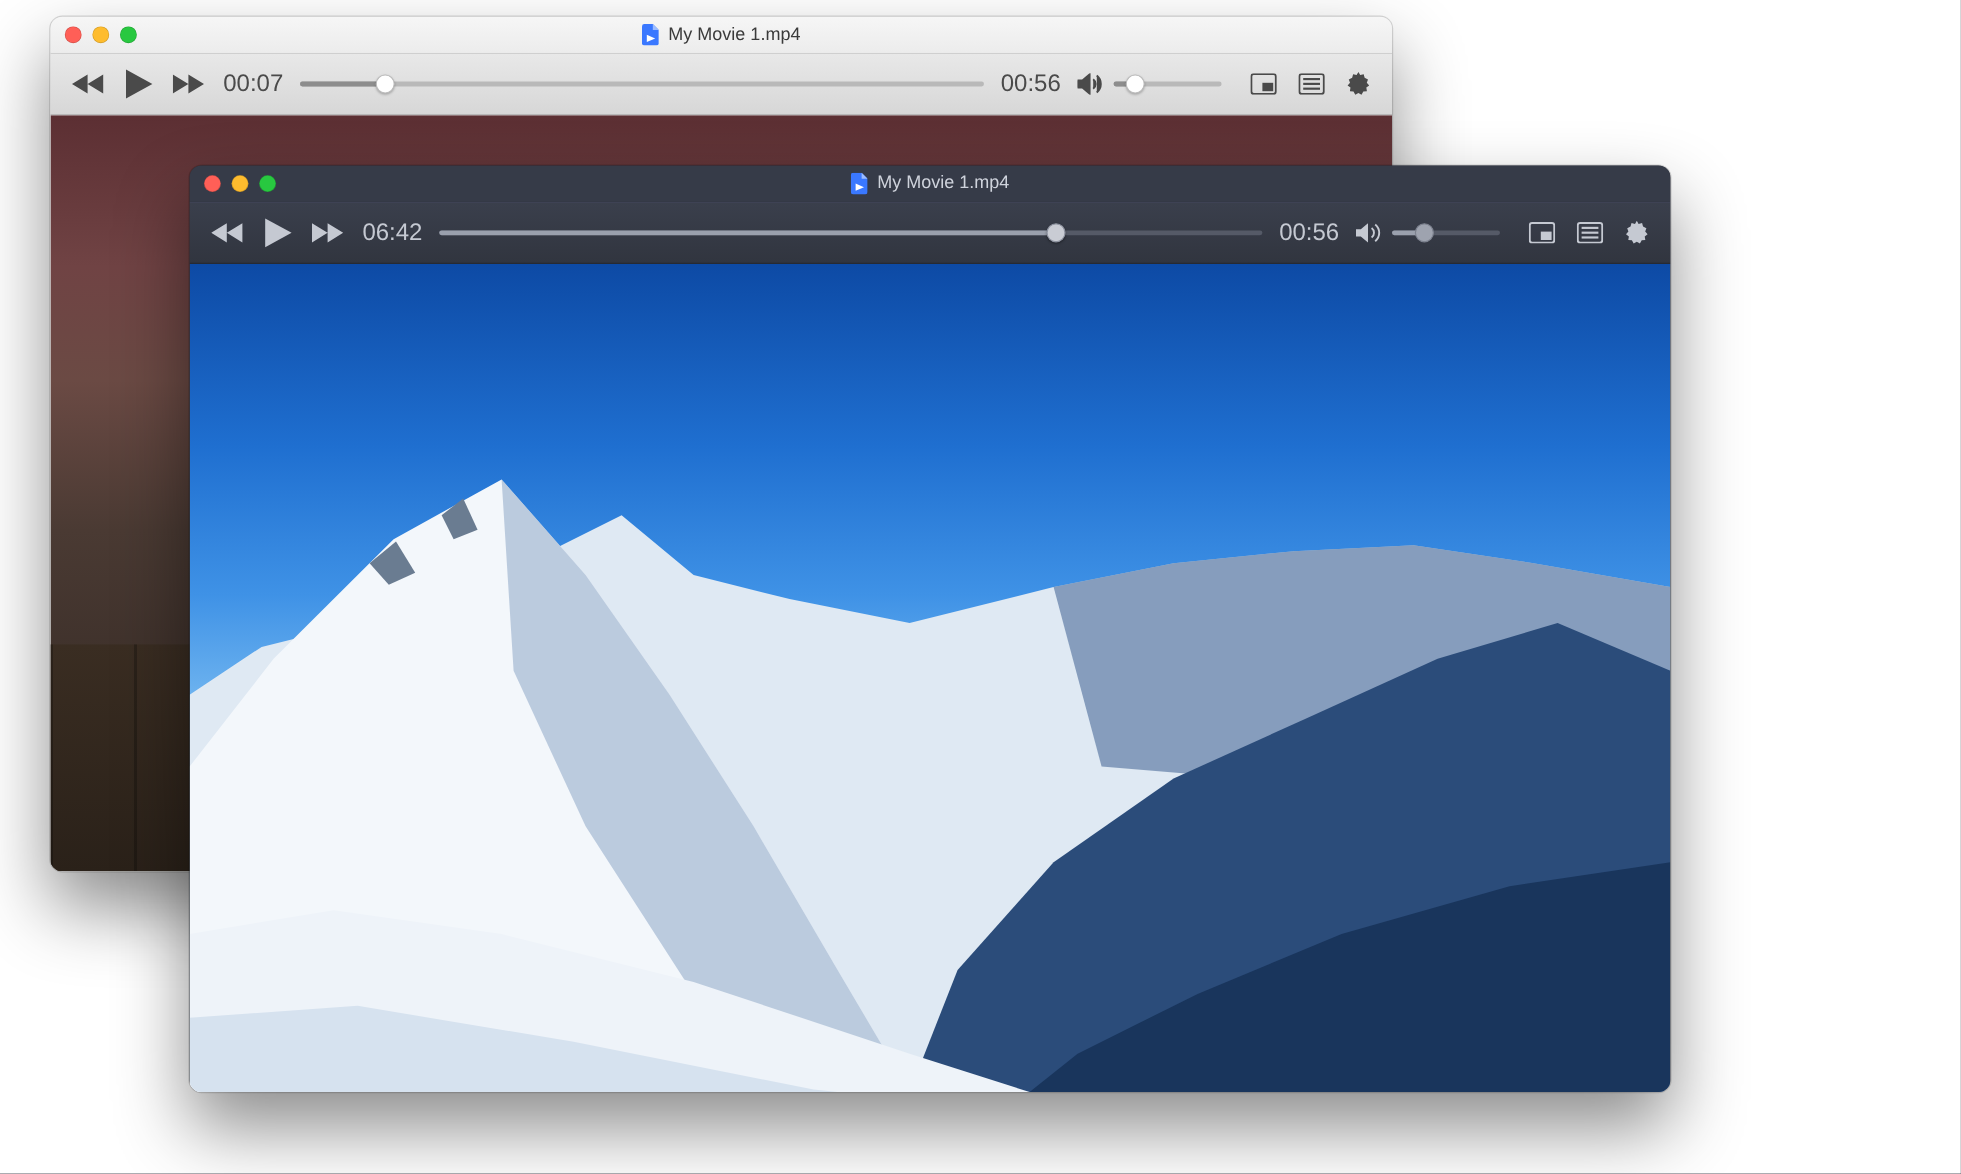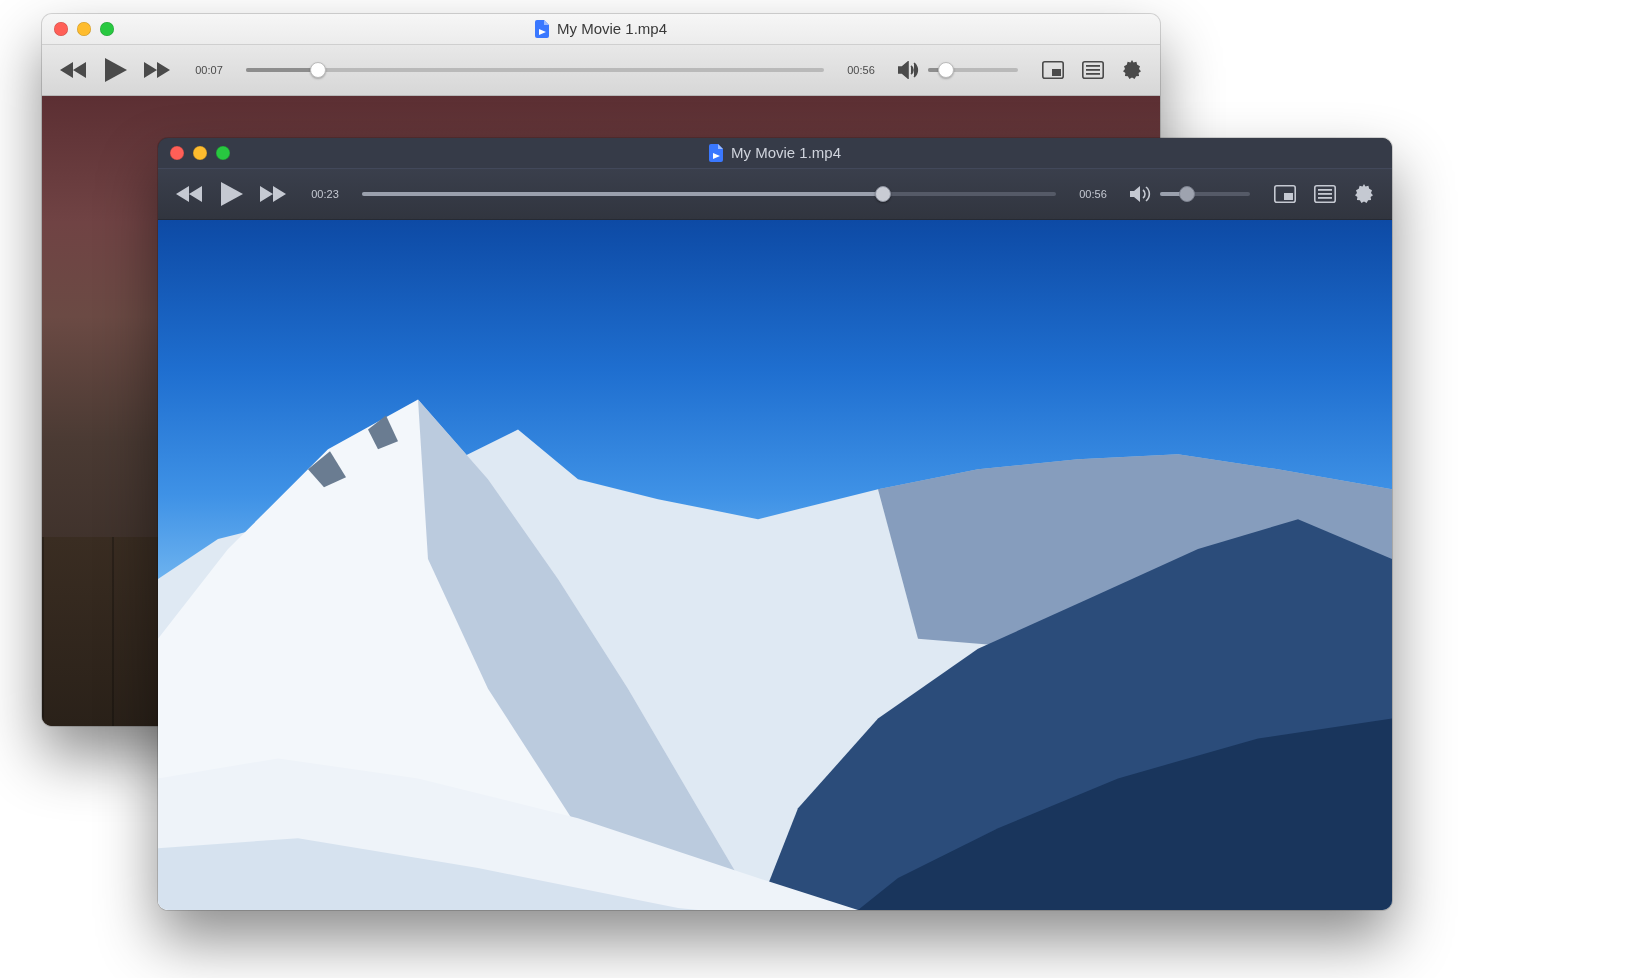--- a/index.html
+++ b/index.html
@@ -74,21 +74,21 @@
   .toolbar {
     height:50px;
     display:flex;
     align-items:center;
     padding:0 18px;
     gap:14px;
   }
   .playgroup { display:flex; align-items:center; gap:16px; }
   .btn-icon { display:flex; align-items:center; justify-content:center; cursor:pointer; }
 
-  .time { font-size:11px; font-variant-numeric:tabular-nums; min-width:46px; text-align:center;}
+  .time { font-size:20px; font-variant-numeric:tabular-nums; min-width:46px; text-align:center;}
 
   .track {
     position:relative;
     height:4px;
     border-radius:3px;
     flex:1;
   }
   .track .fill { position:absolute; left:0; top:0; bottom:0; border-radius:3px; }
   .knob {
     position:absolute; top:50%; width:14px; height:14px; border-radius:50%;
@@ -254,21 +254,21 @@
             <path class="icon-fill" d="M1 1l22 12L1 25z"></path>
           </svg>
       </span>
       <span class="btn-icon">
         <svg width="28" height="20" viewBox="0 0 28 20">
             <path class="icon-fill" d="M0 2l13 8L0 18zM13 2l13 8-13 8z"></path>
           </svg>
       </span>
     </div>
 
-    <span class="time">00:23</span>
+    <span class="time">06:42</span>
 
     <div class="track">
       <div class="fill" style="width: 75%;"></div>
       <div class="knob" style="left: 75%;"></div>
     </div>
 
     <span class="time">00:56</span>
 
     <div class="vol">
       <span class="btn-icon">

